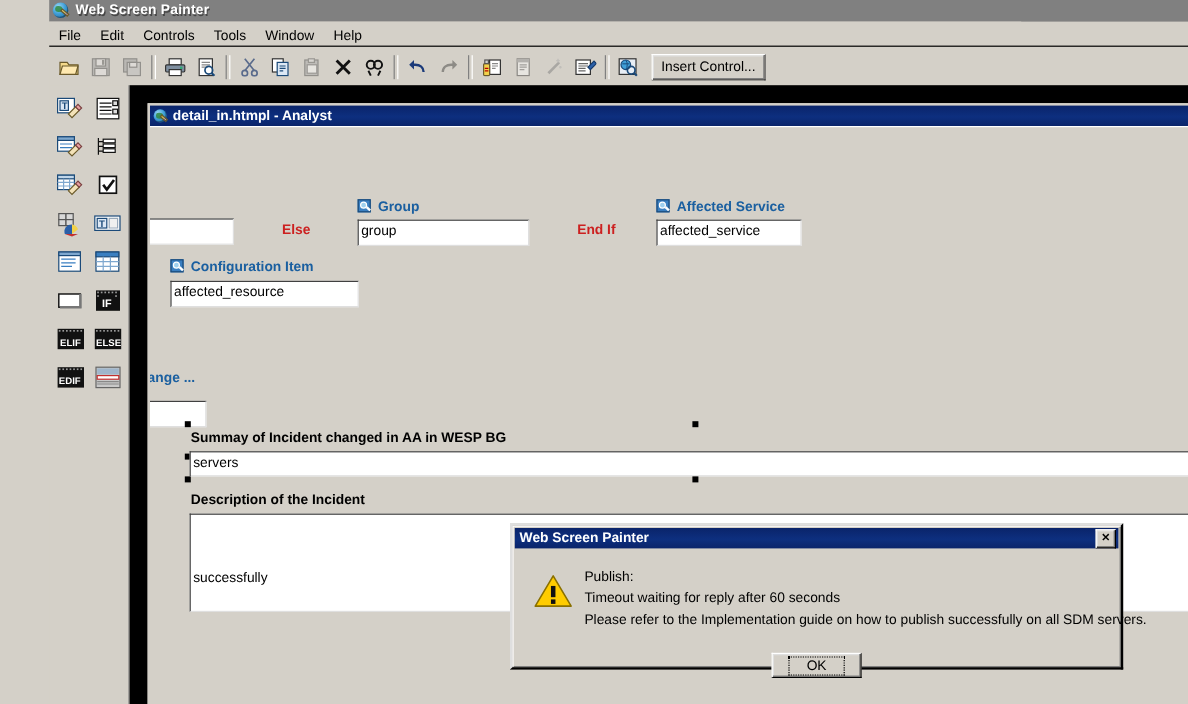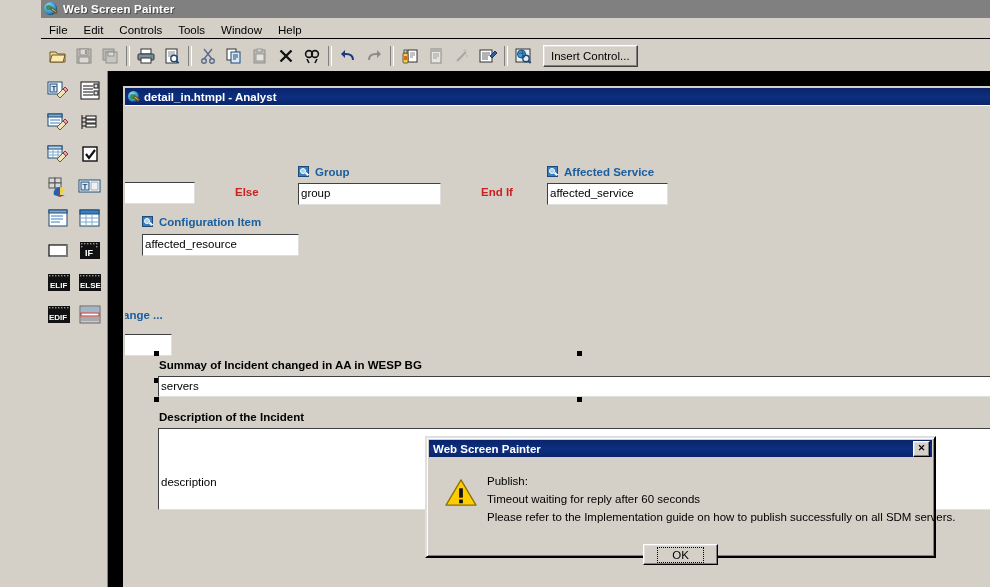--- a/index.html
+++ b/index.html
@@ -582,21 +582,21 @@
 
         <div class="fld" style="left:33px;top:270px;width:843px;height:21px;">servers</div>
 
         <div class="handle" style="left:29px;top:291px;"></div>
         <div class="handle" style="left:452px;top:291px;"></div>
         <div class="handle" style="left:874px;top:291px;"></div>
 
         <div class="lbl-black" style="left:34px;top:305px;">Description of the Incident</div>
 
         <div class="textarea" style="left:33px;top:322px;width:840px;height:82px;">
-          <span>description</span>
+          <span>successfully</span>
         </div>
       </div>
     </div>
   </div>
 
   <div class="dialog">
     <div class="dlg-title">
       <span>Web Screen Painter</span>
       <div class="dlg-close">✕</div>
     </div>

